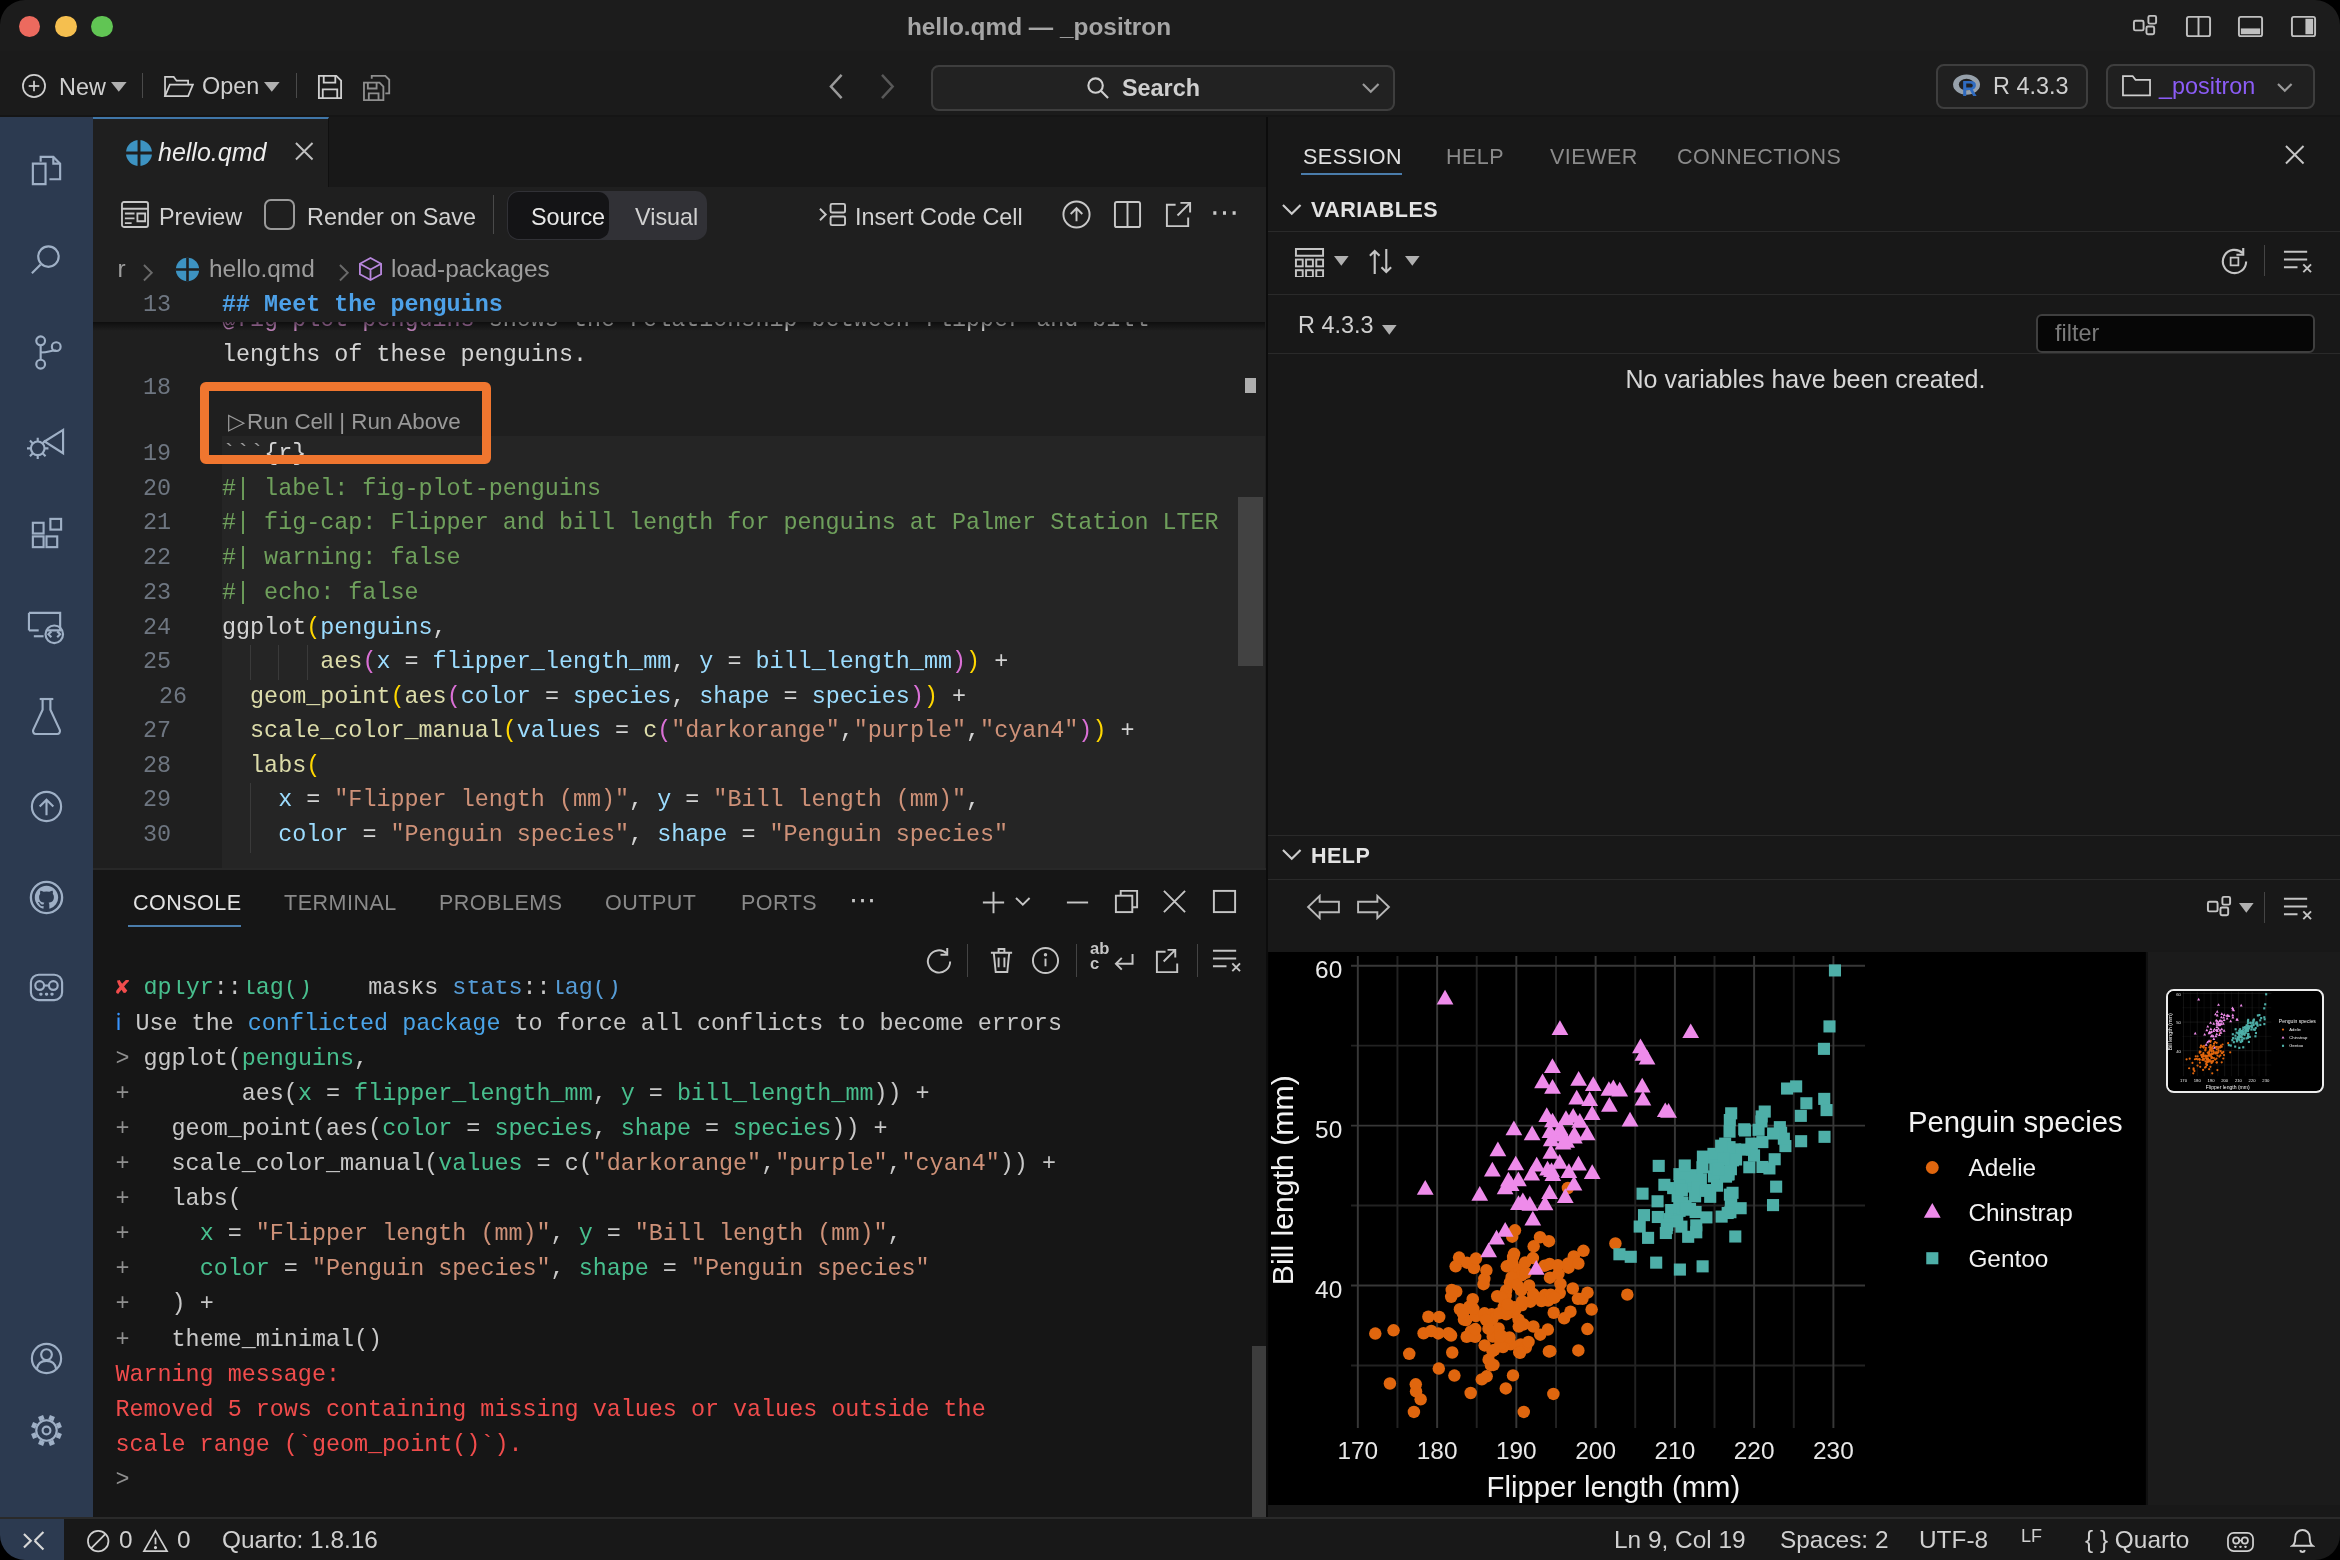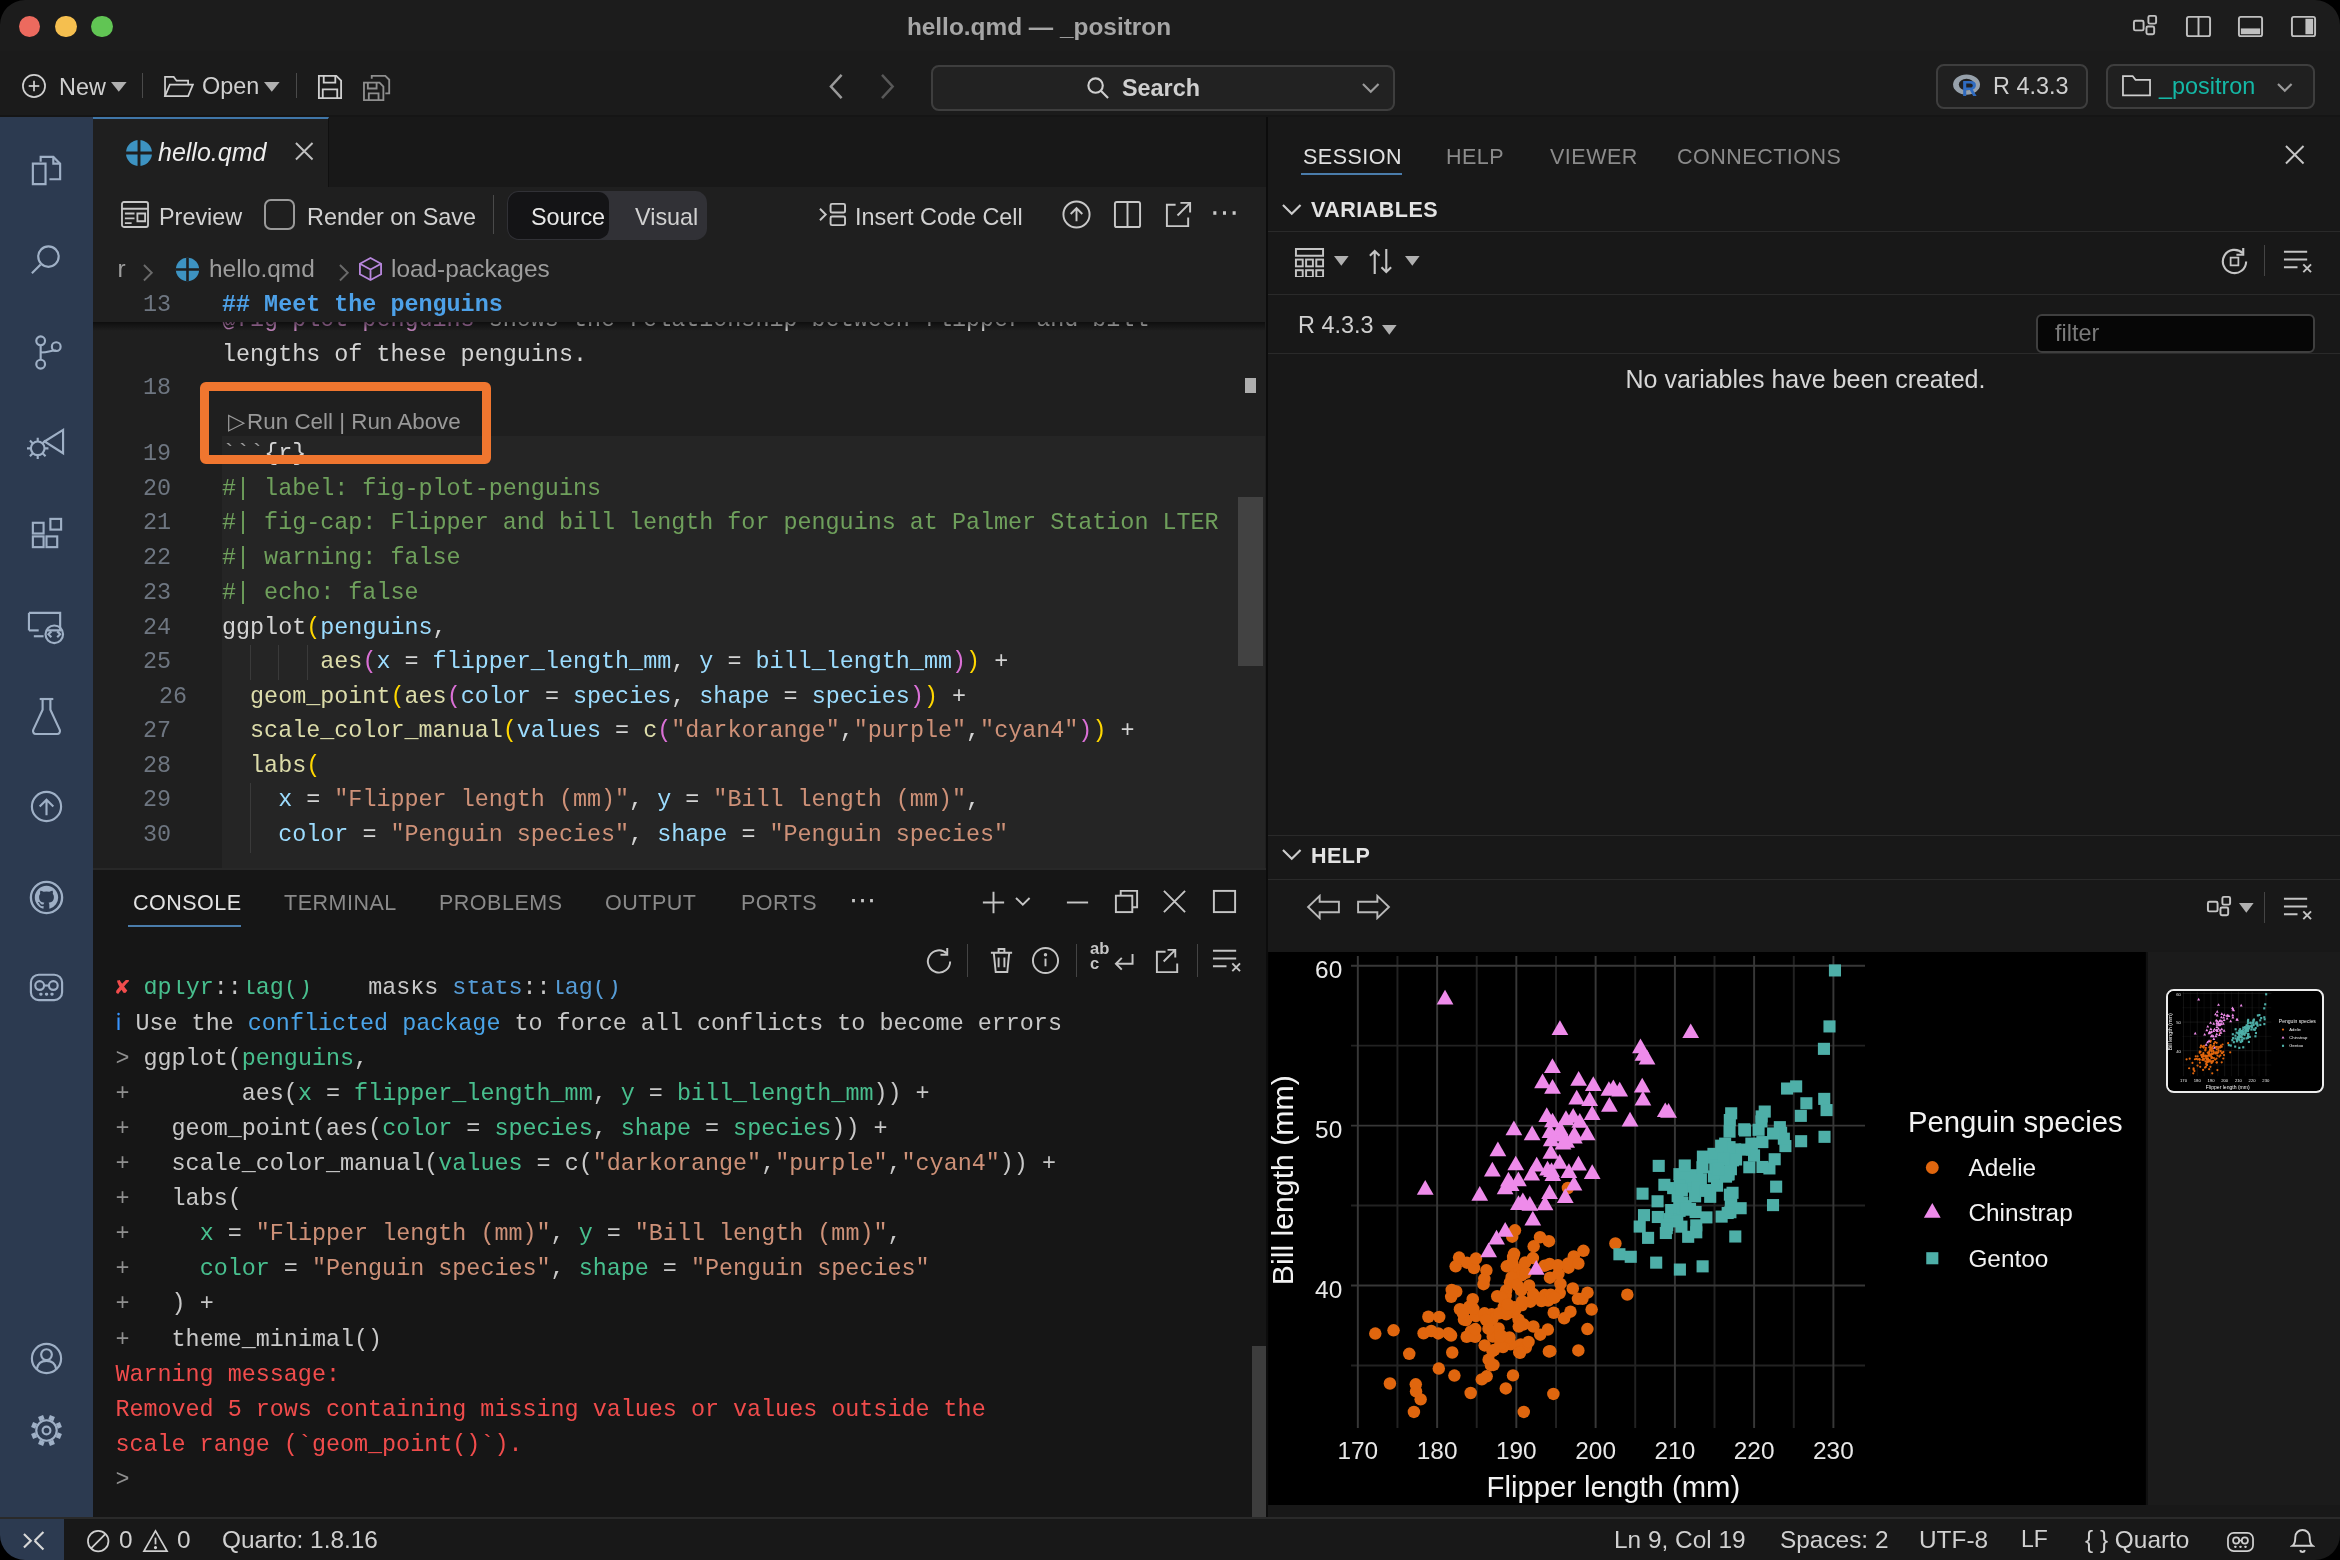--- a/index.html
+++ b/index.html
@@ -85,21 +85,21 @@
  <svg class="abs" style="left:1951px;top:21.5px;" width="33" height="26" viewBox="0 0 34 27">
    <ellipse cx="16" cy="12" rx="14" ry="10.5" fill="#97a1ab"></ellipse>
    <ellipse cx="16" cy="12" rx="8" ry="6" fill="#202020"></ellipse>
    <text x="11" y="24" font-family="Liberation Sans" font-size="22" font-weight="bold" fill="#2f6bc0">R</text>
  </svg>
  <div class="abs" style="left:1993px;top:21.5px;color:#d0d0d0;font-size:23.4px;">R 4.3.3</div>
  <div class="abs" style="left:2106px;top:12.7px;width:209px;height:45px;background:#202020;border:2px solid #3e3e3e;border-radius:7.8px;"></div>
  <svg class="abs" style="left:2122px;top:23.4px;" width="29" height="23.4" viewBox="0 0 30 24" fill="none" stroke="#cfcfcf" stroke-width="1.8">
         <path d="M1 22V2h10l3 4h15v16z"></path>
       </svg>
- <div class="abs" style="left:2159px;top:21.5px;color:#14b8a6;font-size:23.4px;">_positron</div>
+ <div class="abs" style="left:2159px;top:21.5px;color:#8b5cf6;font-size:23.4px;">_positron</div>
  <svg class="abs" style="left:2276px;top:31px;" width="17.6" height="10.7" viewBox="0 0 18 11" fill="none" stroke="#9a9a9a" stroke-width="2.2">
         <path d="M2 2l7 7 7-7"></path>
       </svg>
 </div>
 
 <div class="abs" style="left:0;top:117px;width:93px;height:1400px;background:#2c3a50;">
  <svg class="abs" style="left:28px;top:35px;" width="37" height="37" viewBox="0 0 38 38" fill="none" stroke="#9fb0c6" stroke-width="2.2">
   <path d="M13 10V5h13l7 7v16H22"></path>
         <path d="M5 12h13l-0 0v21H5z"></path>
         <path d="M26 5v7h7"></path>
@@ -849,21 +849,21 @@
  <svg class="abs" style="left:142px;top:8.8px;" width="27" height="25" viewBox="0 0 28 26" fill="none" stroke="#d0d0d0" stroke-width="1.8">
         <path d="M14 3L26 24H2z"></path>
         <path d="M14 10v7"></path>
         <circle cx="14" cy="20.4" r="0.8" fill="#d0d0d0"></circle>
       </svg>
  <div class="abs" style="left:177px;top:6.8px;color:#d0d0d0;font-size:24.4px;">0</div>
  <div class="abs" style="left:222px;top:6.8px;color:#d0d0d0;font-size:24.4px;">Quarto: 1.8.16</div>
  <div class="abs" style="left:1614px;top:6.8px;color:#d0d0d0;font-size:24.4px;">Ln 9, Col 19</div>
  <div class="abs" style="left:1780px;top:6.8px;color:#d0d0d0;font-size:24.4px;">Spaces: 2</div>
  <div class="abs" style="left:1919px;top:6.8px;color:#d0d0d0;font-size:24.4px;">UTF-8</div>
- <div class="abs" style="left:2021px;top:6.8px;color:#d0d0d0;font-size:23px;text-align:right;">LF</div>
+ <div class="abs" style="left:2021px;top:6.8px;color:#d0d0d0;font-size:18px;text-align:right;">LF</div>
  <div class="abs" style="left:2085px;top:6.8px;color:#d0d0d0;font-size:24.4px;">{ } Quarto</div>
  <svg class="abs" style="left:2226px;top:8.8px;" width="29" height="27" viewBox="0 0 30 28" fill="none" stroke="#d0d0d0" stroke-width="1.8">
         <rect x="2" y="5" width="26" height="19" rx="6"></rect>
         <circle cx="10.5" cy="13" r="3.2"></circle>
         <circle cx="19.5" cy="13" r="3.2"></circle>
         <path d="M13.7 13h2.6"></path>
         <path d="M9.5 19.5h.4M14.8 19.5h.4M20 19.5h.4" stroke-linecap="round" stroke-width="2.4"></path>
       </svg>
  <svg class="abs" style="left:2290px;top:7.8px;" width="25" height="27" viewBox="0 0 26 28" fill="none" stroke="#d0d0d0" stroke-width="2">
         <path d="M13 3a7.5 7.5 0 00-7.5 7.5c0 7-3 9-3 9h21s-3-2-3-9A7.5 7.5 0 0013 3z"></path>

